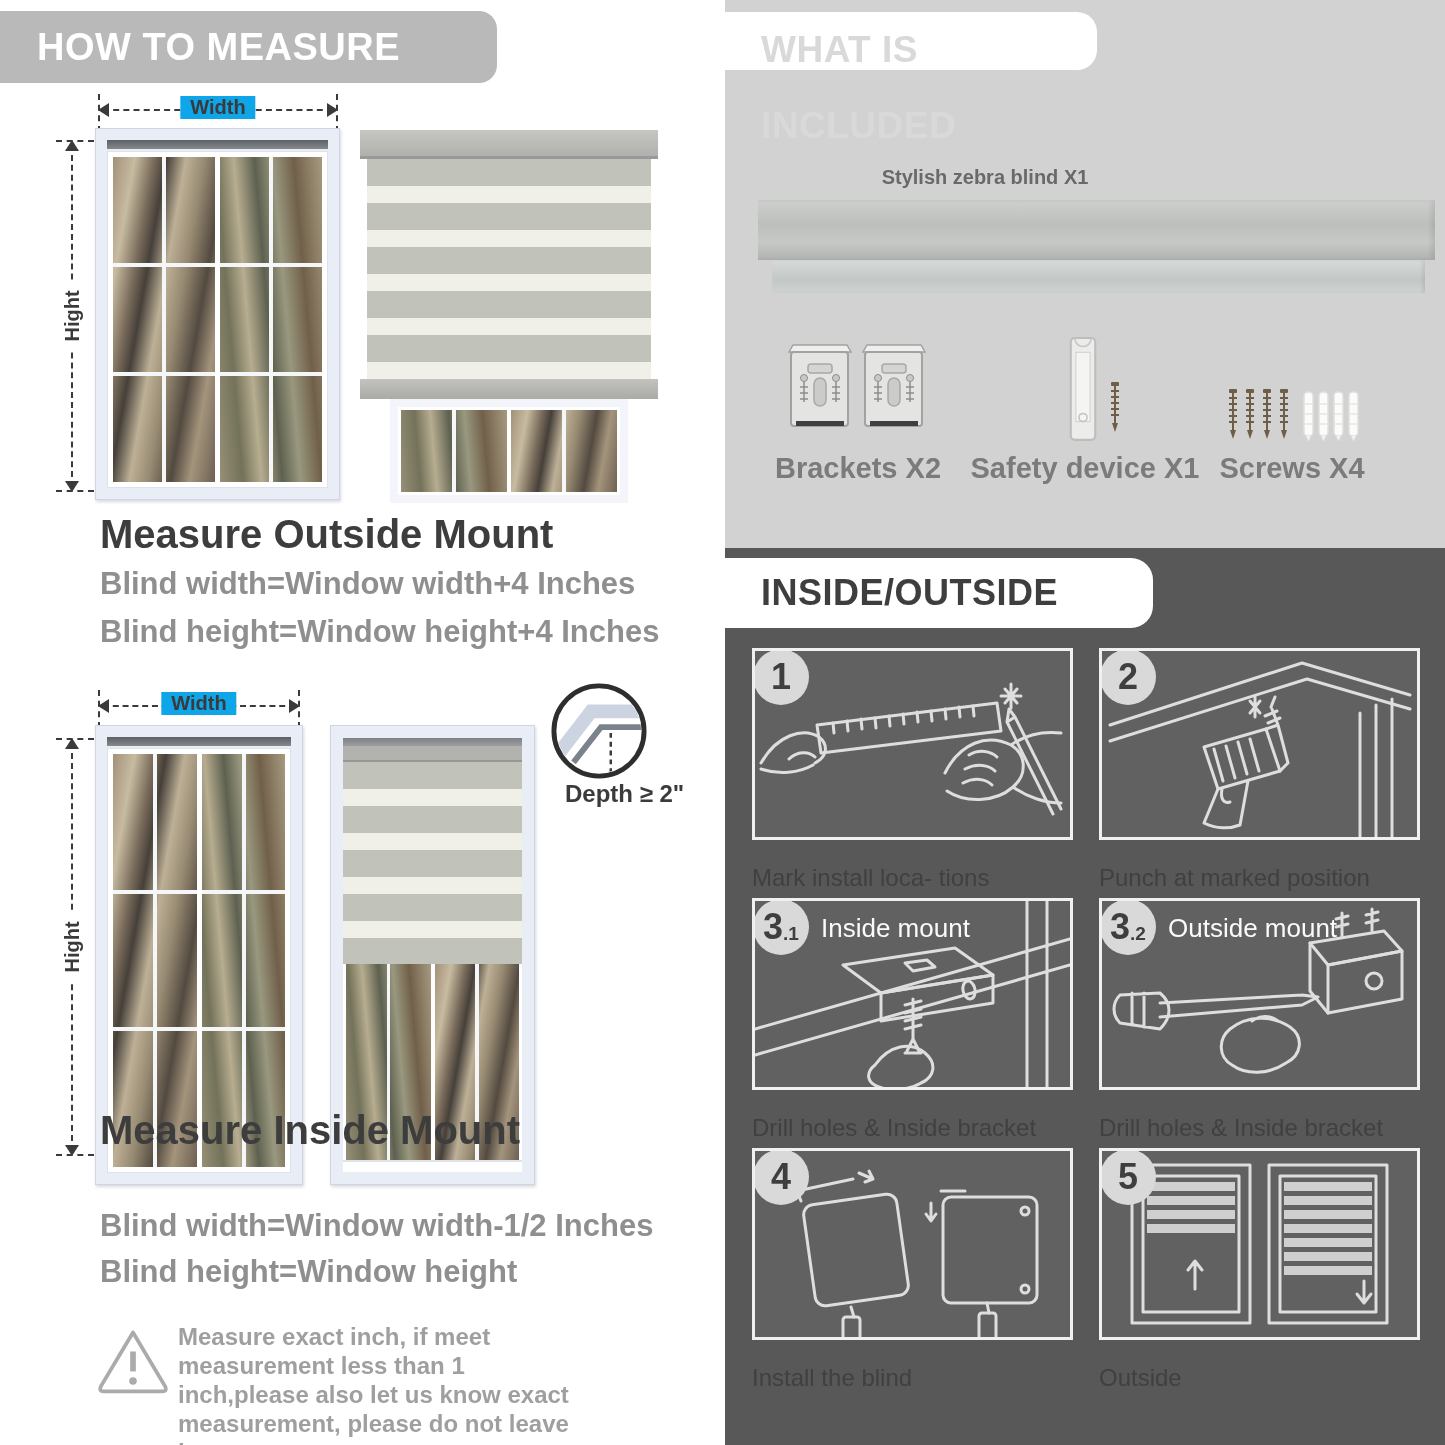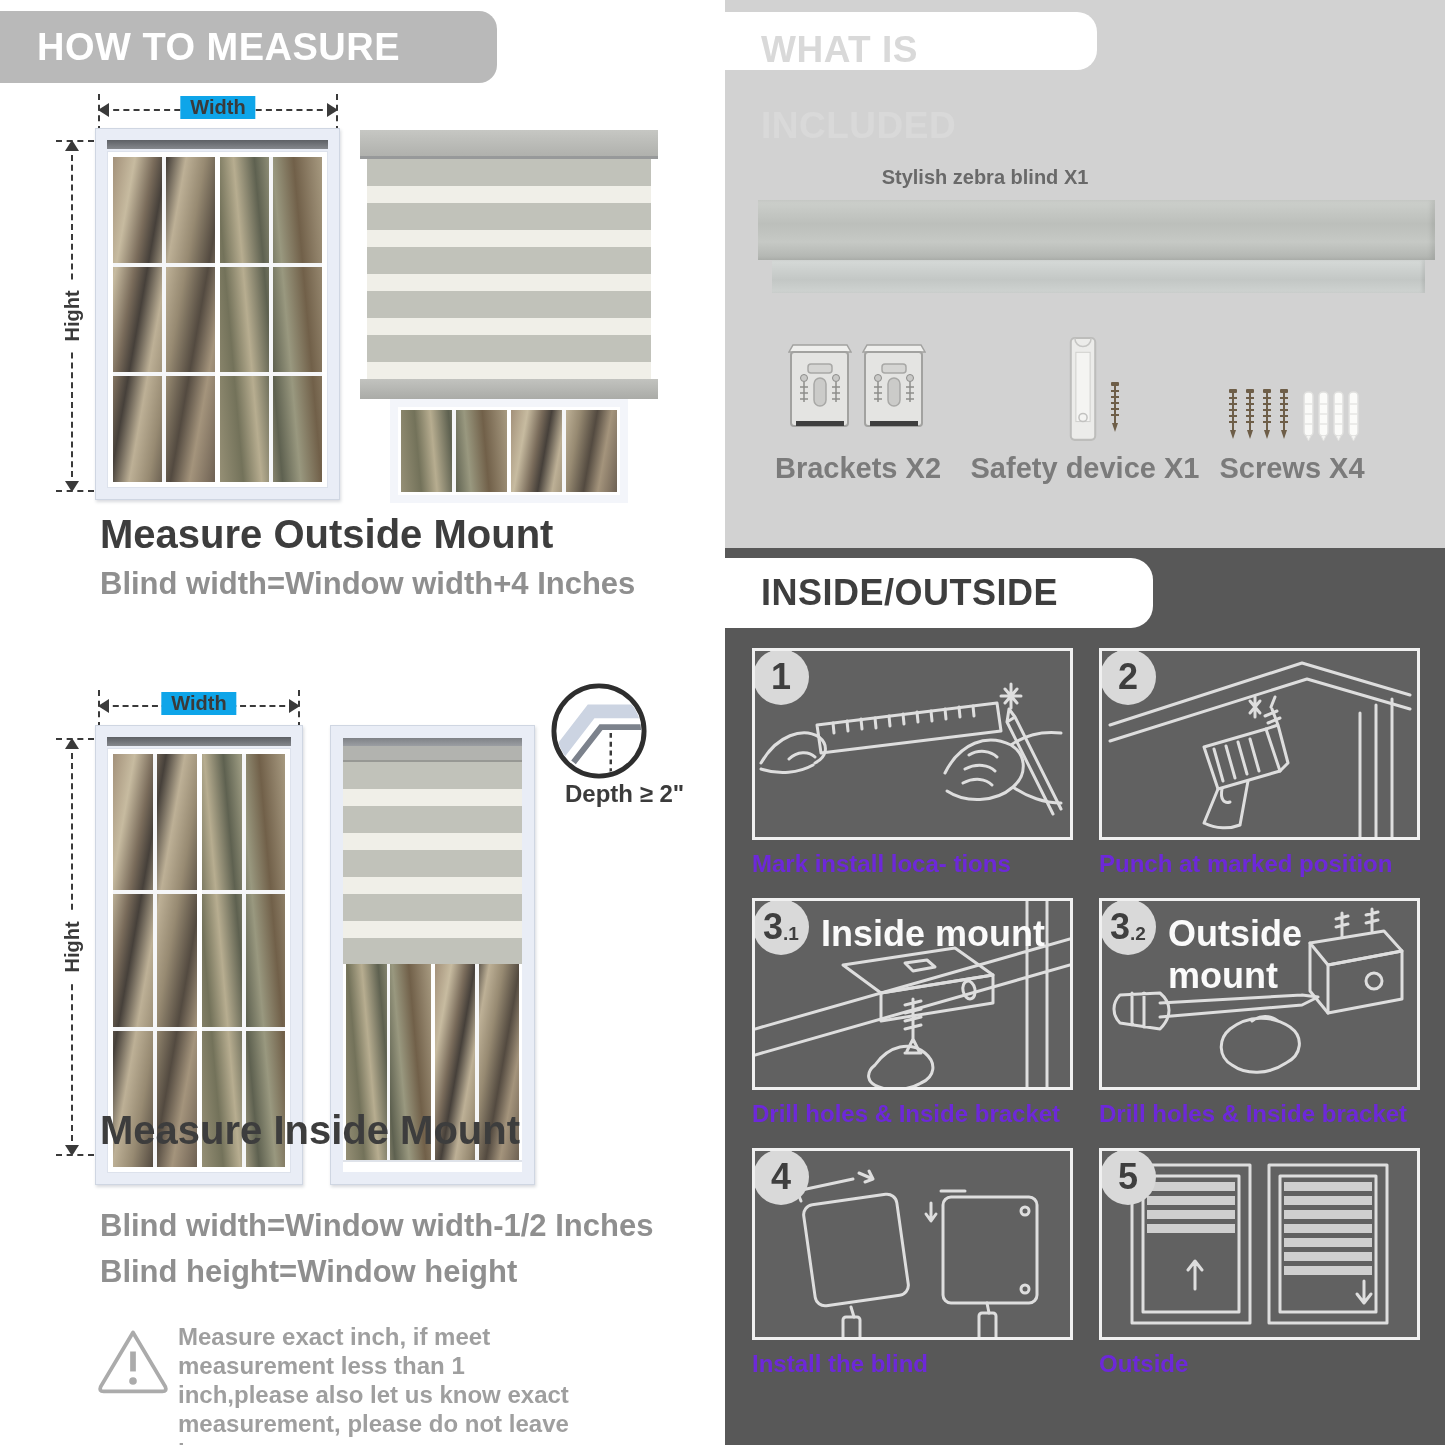--- a/index.html
+++ b/index.html
@@ -103,22 +103,22 @@
 
   
   .steps{left:752px;top:648px;width:668px;display:grid;
     grid-template-columns:1fr 1fr;column-gap:26px;grid-auto-rows:250px;}
   .sbox{position:relative;height:192px;border:3px solid #f0f0f0;background:#616161;
     overflow:hidden;box-sizing:border-box;}
   .badge{position:absolute;left:-2px;top:-2px;width:56px;height:56px;border-radius:50%;
     background:#d9d9d9;color:#3f3f3f;display:flex;align-items:center;justify-content:center;}
   .bnum{font-weight:bold;font-size:36px;}
   .bsub{font-weight:bold;font-size:19px;margin-top:13px;}
-  .slabel{position:absolute;left:66px;top:12px;font-weight:bold;font-size:36px;color:#fafafa;}
-  .caption{margin-top:10px;font-weight:bold;font-size:24px;color:#6d28d9;white-space:nowrap;}
+  .slabel{position:absolute;left:66px;top:12px;font-weight:normal;font-size:26px;color:#fafafa;}
+  .caption{margin-top:24px;font-weight:normal;font-size:24px;color:#404040;white-space:nowrap;}
   .lineart{position:absolute;inset:0;width:100%;height:100%;}
   .lineart path,.lineart rect,.lineart circle,.lineart ellipse{fill:none;stroke:#dedede;
     stroke-width:3;stroke-linecap:round;stroke-linejoin:round;}
   .lineart .fillbar{fill:#cfcfcf;stroke:none;}
 </style>
 </head>
 <body>
 
 <div class="canvas">
 
@@ -156,20 +156,21 @@
     <div class="abs b1body stripes"></div>
     <div class="abs b1rail"></div>
     <div class="abs b1stub">
       <div class="sash grid1 photoB"></div>
       <div class="sash grid1 photoA"></div>
     </div>
   </div>
 
   <div class="abs h-title" style="left:100px;top:512px;">Measure Outside Mount</div>
   <div class="abs h-line" style="left:100px;top:566px;">Blind width=Window width+4 Inches</div>
+  <div class="abs h-line" style="left:100px;top:614px;">Blind height=Window height+4 Inches</div>
 
   <div class="abs dimh" style="left:98px;top:698px;width:202px;">
     <span class="htick l"></span>
     <span class="hline"></span>
     <span class="ah l"></span>
     <span class="ah r"></span>
     <span class="dlabel">Width</span>
     <span class="htick r"></span>
   </div>
   <div class="abs dimv" style="left:64px;top:738px;height:418px;">

